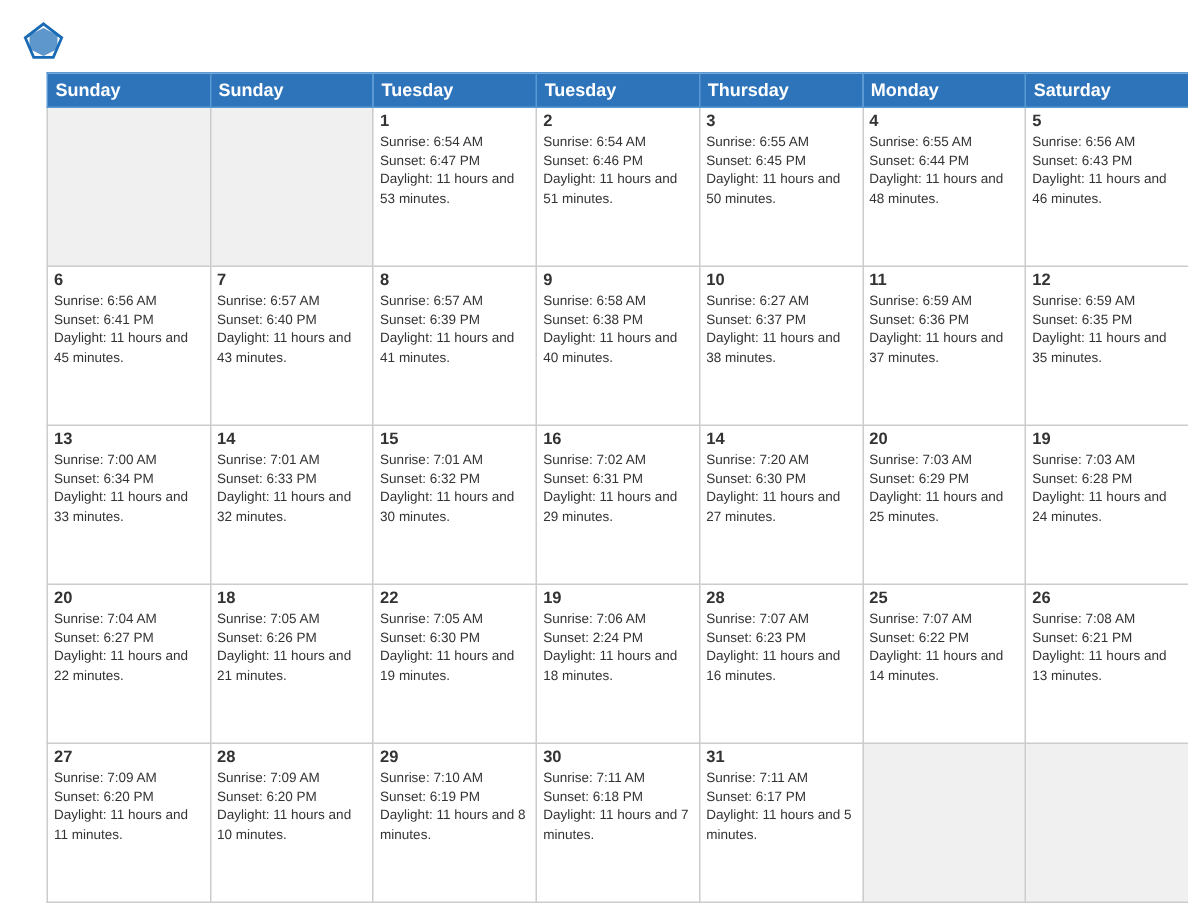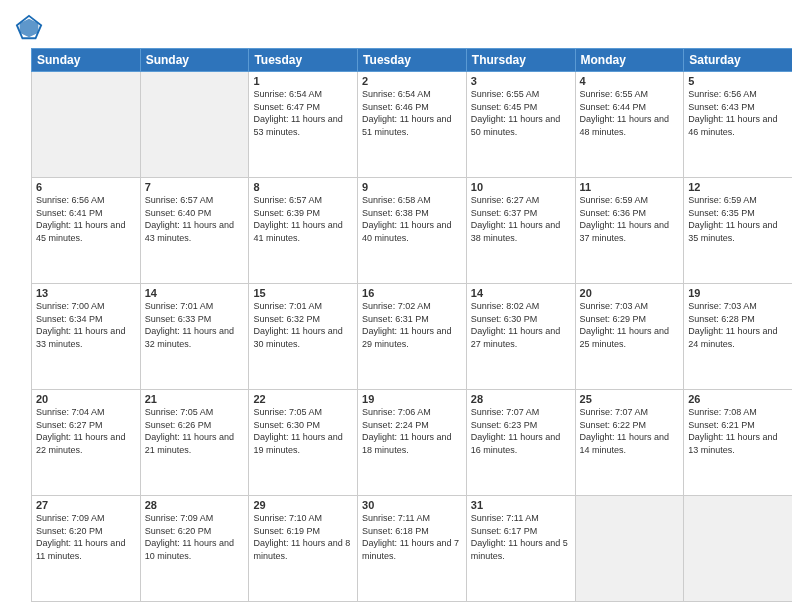--- a/index.html
+++ b/index.html
@@ -249,21 +249,21 @@
           </td>
           <td>
             <span class="day-number">16</span>
             <div class="day-info">Sunrise: 7:02 AM
 Sunset: 6:31 PM
 Daylight: 11 hours
 and 29 minutes.</div>
           </td>
           <td>
             <span class="day-number">14</span>
-            <div class="day-info">Sunrise: 8:02 AM
+            <div class="day-info">Sunrise: 7:20 AM
 Sunset: 6:30 PM
 Daylight: 11 hours
 and 27 minutes.</div>
           </td>
           <td>
             <span class="day-number">20</span>
             <div class="day-info">Sunrise: 7:03 AM
 Sunset: 6:29 PM
 Daylight: 11 hours
 and 25 minutes.</div>
@@ -278,21 +278,21 @@
         </tr>
         <tr>
           <td>
             <span class="day-number">20</span>
             <div class="day-info">Sunrise: 7:04 AM
 Sunset: 6:27 PM
 Daylight: 11 hours
 and 22 minutes.</div>
           </td>
           <td>
-            <span class="day-number">21</span>
+            <span class="day-number">18</span>
             <div class="day-info">Sunrise: 7:05 AM
 Sunset: 6:26 PM
 Daylight: 11 hours
 and 21 minutes.</div>
           </td>
           <td>
             <span class="day-number">22</span>
             <div class="day-info">Sunrise: 7:05 AM
 Sunset: 6:30 PM
 Daylight: 11 hours

